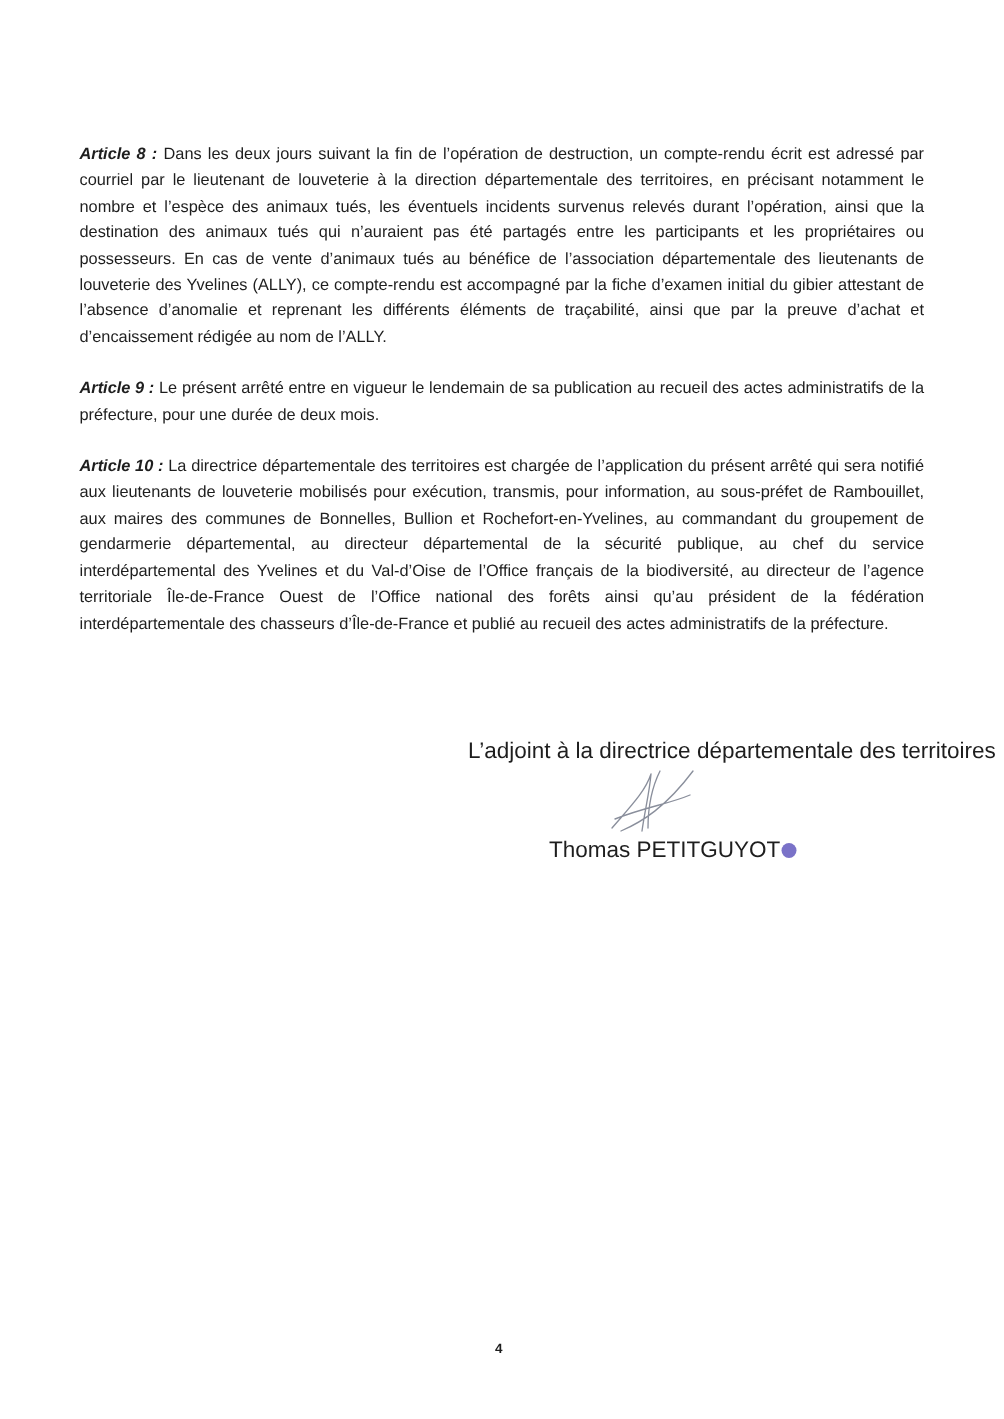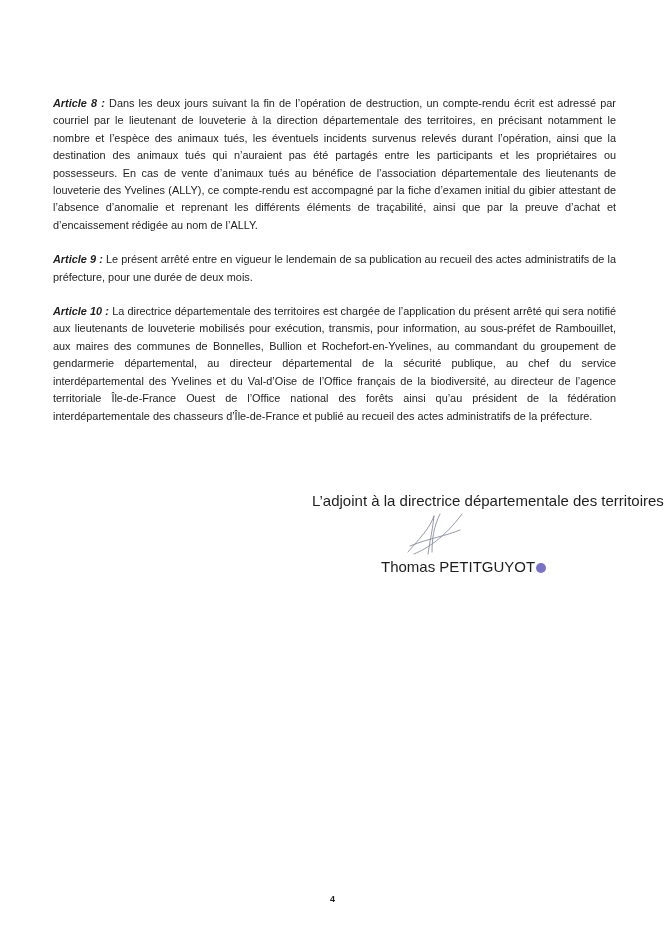--- a/index.html
+++ b/index.html
@@ -5,21 +5,21 @@
   html, body { margin: 0; padding: 0; background: #ffffff; }
   body { width: 669px; height: 946px; position: relative; overflow: hidden; font-family: "Liberation Sans", "DejaVu Sans", sans-serif; color: #1e1e1e; }
   .page { position: absolute; left: 0; top: 0; width: 669px; height: 946px; background: #fff; }
   .body-text { position: absolute; left: 53px; top: 95px; width: 563px; font-size: 10.9px; line-height: 17.4px; text-align: justify; }
   .para { margin: 0 0 17px 0; }
   .art { font-weight: bold; font-style: italic; }
   .place { margin: 0; }
   .sig-block { position: absolute; left: 312px; top: 476px; width: 310px; font-size: 15px; margin-top: 16px; }
   .sig-title { white-space: nowrap; }
   .sig-mark { position: absolute; left: 88px; top: 16px; width: 70px; height: 50px; }
-  .sig-name { position: absolute; left: 69px; top: 66px; white-space: nowrap; }
+  .sig-name { position: absolute; left: 54px; top: 66px; white-space: nowrap; }
   .sig-badge { display: inline-block; width: 10px; height: 10px; border-radius: 50%; background: #7a72c8; vertical-align: -1px; margin-left: 1px; }
   .page-num { position: absolute; left: 330px; top: 894px; font-size: 9px; font-weight: bold; }
 </style>
 </head>
 <body>
 
 <div class="page">
   <div class="body-text">
     <p class="para"><span class="art">Article 8 :</span><span> Dans les deux jours suivant la fin de l’opération de destruction, un compte-rendu écrit est adressé par courriel par le lieutenant de louveterie à la direction départementale des territoires, en précisant notamment le nombre et l’espèce des animaux tués, les éventuels incidents survenus relevés durant l’opération, ainsi que la destination des animaux tués qui n’auraient pas été partagés entre les participants et les propriétaires ou possesseurs. En cas de vente d’animaux tués au bénéfice de l’association départementale des lieutenants de louveterie des Yvelines (ALLY), ce compte-rendu est accompagné par la fiche d’examen initial du gibier attestant de l’absence d’anomalie et reprenant les différents éléments de traçabilité, ainsi que par la preuve d’achat et d’encaissement rédigée au nom de l’ALLY.</span></p>
     <p class="para"><span class="art">Article 9 :</span><span> Le présent arrêté entre en vigueur le lendemain de sa publication au recueil des actes administratifs de la préfecture, pour une durée de deux mois.</span></p>

